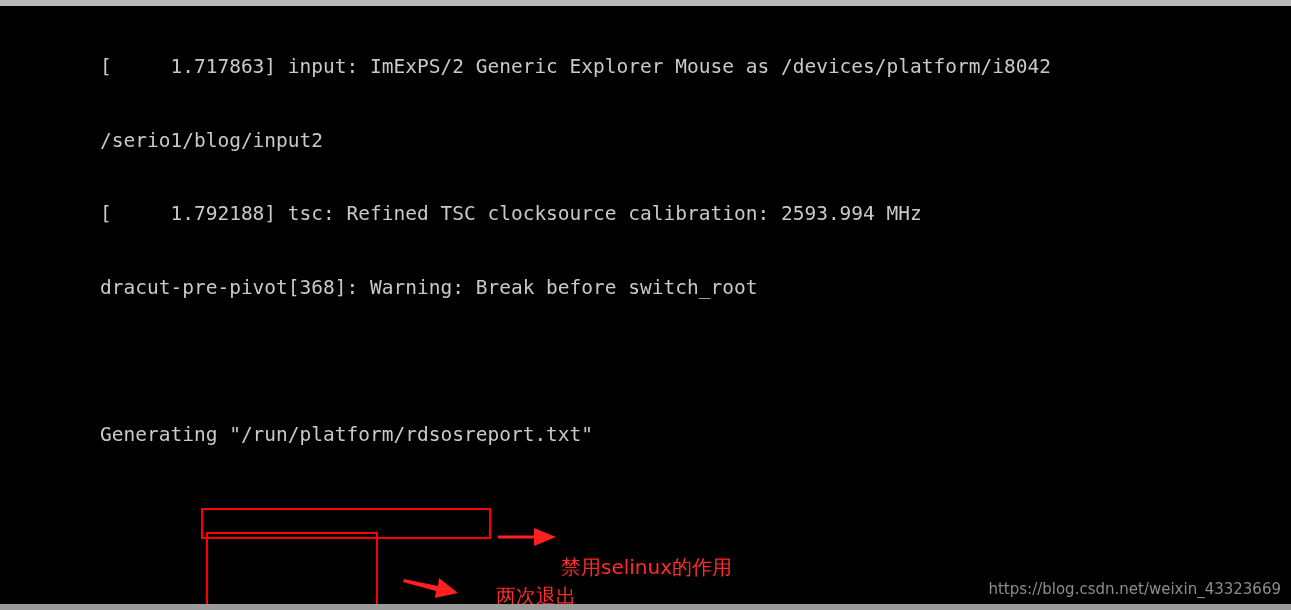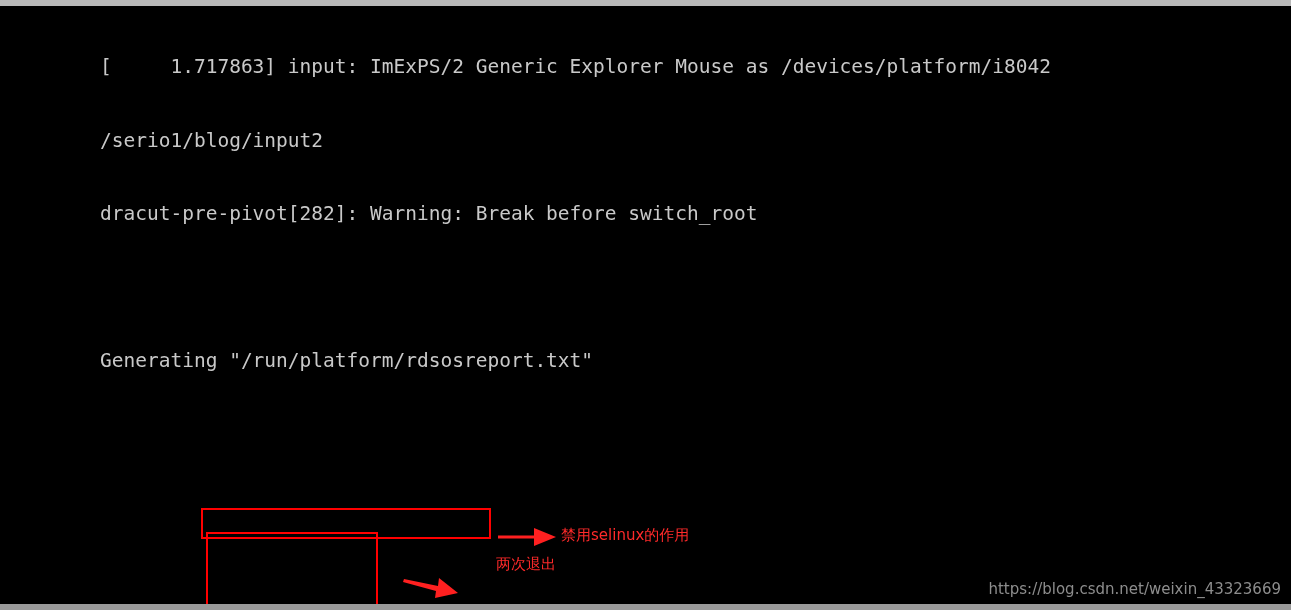--- a/index.html
+++ b/index.html
@@ -63,23 +63,24 @@
     height: 75px;
   }
 
   
   .anno-arrow { position: absolute; }
 
   .anno-text {
     position: absolute;
     color: #ff2a2a;
     font-family: "DejaVu Sans", "Liberation Sans", sans-serif;
-    font-size: 15px;
+    font-size: 20px;
     line-height: 16px;
     white-space: pre;
+    margin-top: 32px;
   }
   #anno-text-selinux { left: 561px; top: 527px; }
   #anno-text-exit    { left: 496px; top: 556px; }
 
   .watermark {
     position: absolute;
     right: 10px;
     bottom: 12px;
     color: #8d8d8d;
     font-family: "DejaVu Sans", "Liberation Sans", sans-serif;
@@ -91,21 +92,22 @@
 </head>
 <body>
 
 <div id="screen">
 
   <div class="frame-edge top"></div>
 
   <div class="console">
     <div class="line">[     1.717863] input: ImExPS/2 Generic Explorer Mouse as /devices/platform/i8042</div>
     <div class="line">/serio1/blog/input2</div>
-    <div class="line">dracut-pre-pivot[282]: Warning: Break before switch_root</div>
+    <div class="line">[     1.792188] tsc: Refined TSC clocksource calibration: 2593.994 MHz</div>
+    <div class="line">dracut-pre-pivot[368]: Warning: Break before switch_root</div>
     <div class="line blank"></div>
     <div class="line">Generating "/run/platform/rdsosreport.txt"</div>
     <div class="line blank"></div>
     <div class="line blank"></div>
     
     
     
     
     
     

